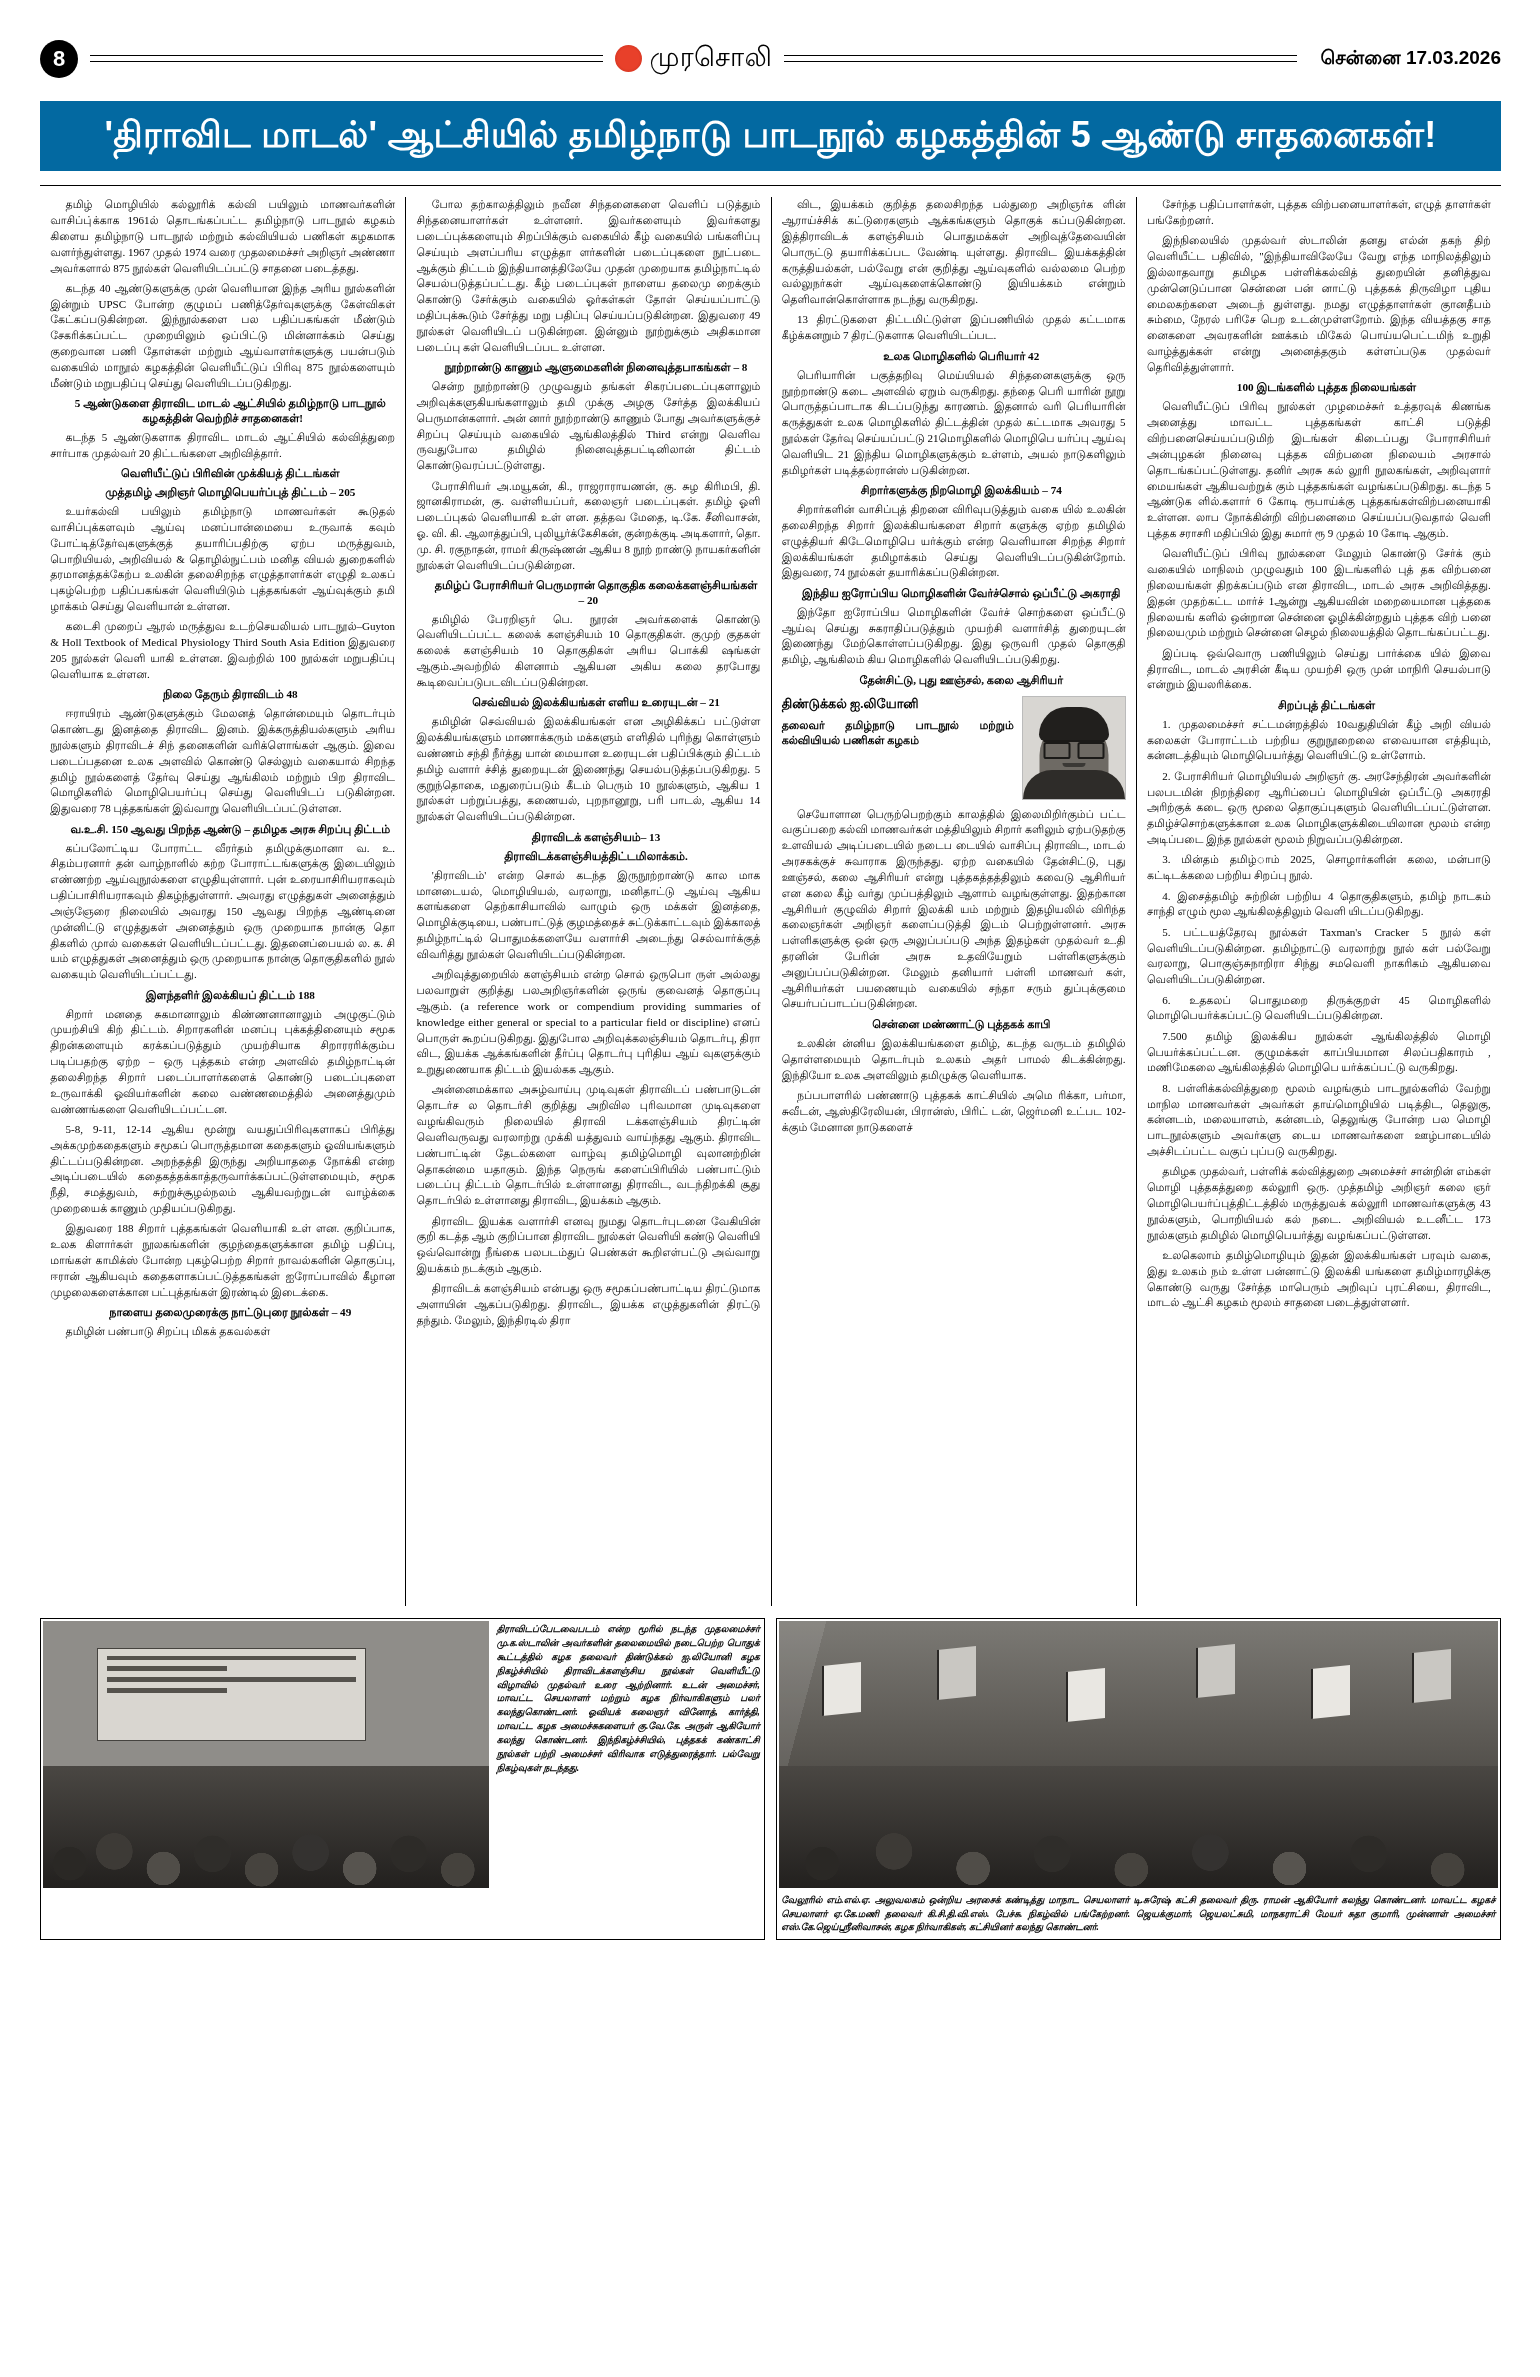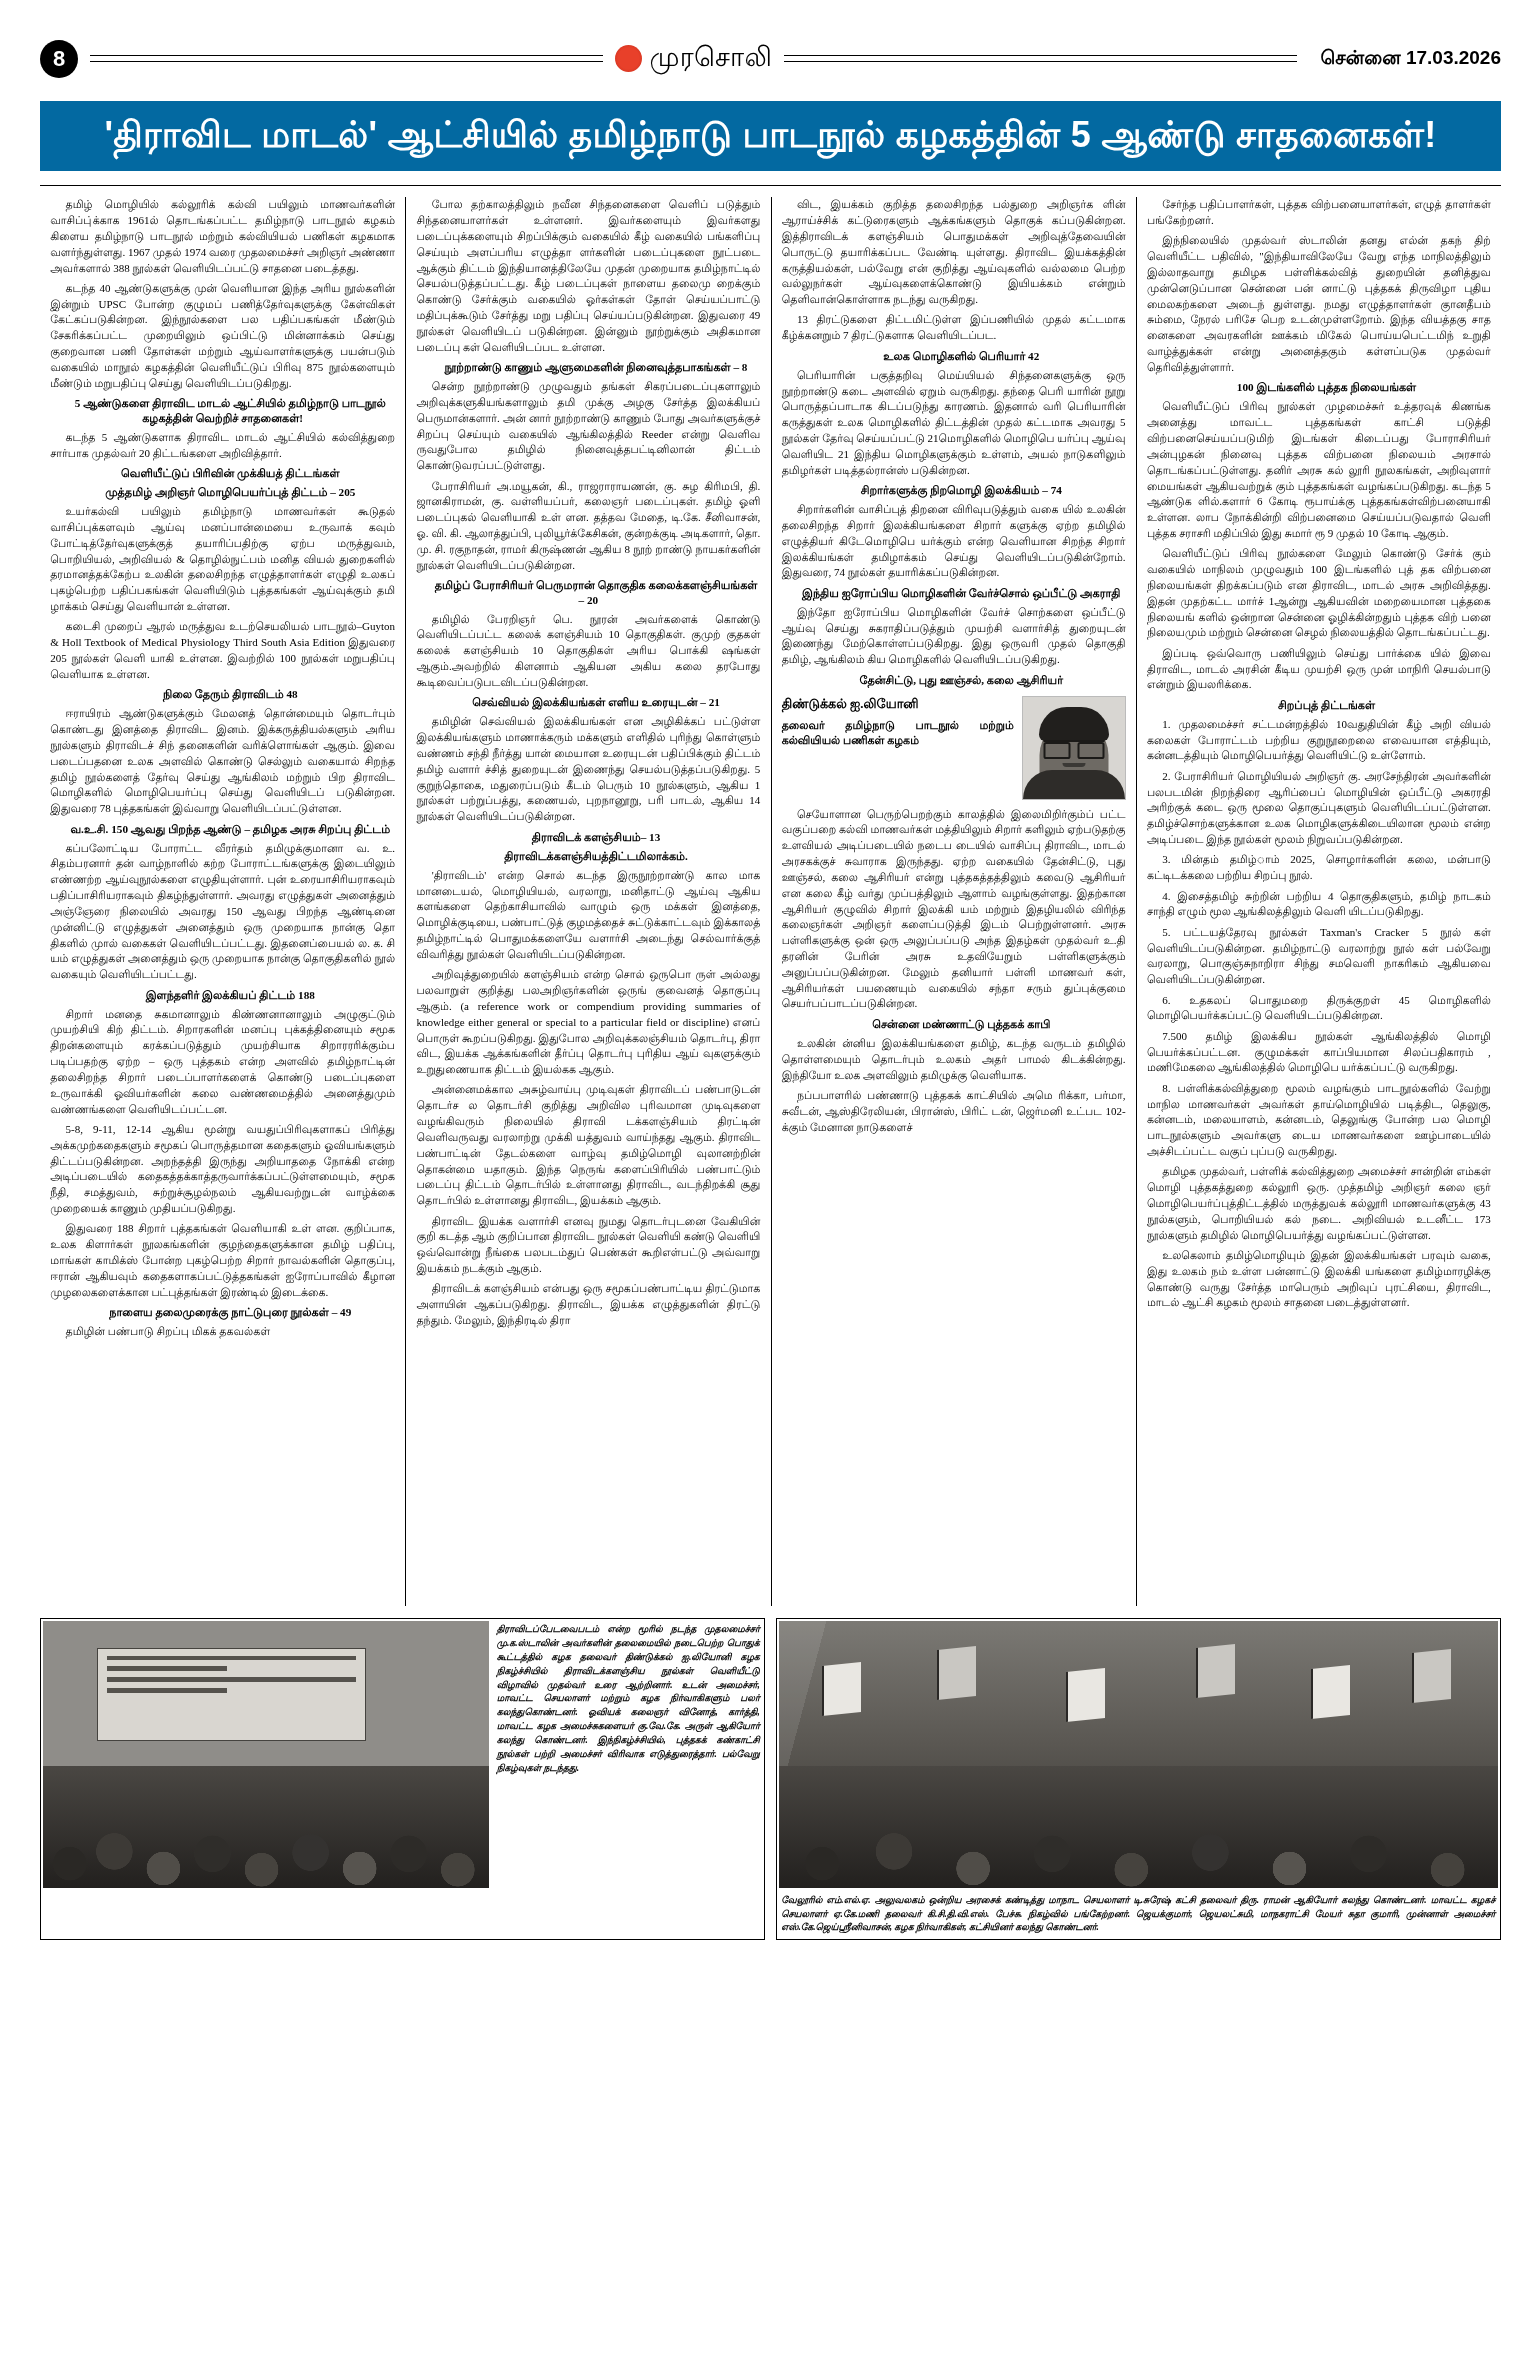--- a/index.html
+++ b/index.html
@@ -338,21 +338,21 @@
       <div class="logo-text">முரசொலி</div>
     </div>
     <div class="rule-right"></div>
     <div class="masthead-date">சென்னை  17.03.2026</div>
   </div>
 
   <div class="headline-banner">'திராவிட மாடல்' ஆட்சியில் தமிழ்நாடு பாடநூல் கழகத்தின் 5 ஆண்டு சாதனைகள்!</div>
 
   <div class="body-wrap">
     <div class="col" id="col1">
-        <p>தமிழ் மொழியில் கல்லூரிக் கல்வி பயிலும் மாணவர்களின் வாசிப்பு்க்காக 1961ல் தொடங்கப்பட்ட தமிழ்நாடு பாடநூல் கழகம் கிளைய தமிழ்நாடு பாடநூல் மற்றும் கல்வியியல் பணிகள் கழகமாக வளர்ந்துள்ளது. 1967 முதல் 1974 வரை முதலமைச்சர் அறிஞர் அண்ணா அவர்களால் 388 நூல்கள் வெளியிடப்பட்டு சாதனை படைத்தது.</p>
+        <p>தமிழ் மொழியில் கல்லூரிக் கல்வி பயிலும் மாணவர்களின் வாசிப்பு்க்காக 1961ல் தொடங்கப்பட்ட தமிழ்நாடு பாடநூல் கழகம் கிளைய தமிழ்நாடு பாடநூல் மற்றும் கல்வியியல் பணிகள் கழகமாக வளர்ந்துள்ளது. 1967 முதல் 1974 வரை முதலமைச்சர் அறிஞர் அண்ணா அவர்களால் 875 நூல்கள் வெளியிடப்பட்டு சாதனை படைத்தது.</p>
         <p>கடந்த 40 ஆண்டுகளுக்கு முன் வெளியான இந்த அரிய நூல்களின் இன்றும் UPSC போன்ற குழுமப் பணித்தேர்வுகளுக்கு கேள்விகள் கேட்கப்படுகின்றன. இந்நூல்களை பல பதிப்பகங்கள் மீண்டும் சேகரிக்கப்பட்ட முறையிலும் ஒப்பிட்டு மின்னாக்கம் செய்து குறைவான பணி தோள்கள் மற்றும் ஆய்வாளர்களுக்கு பயன்படும் வகையில் மாநூல் கழகத்தின் வெளியீட்டுப் பிரிவு 875 நூல்களையும் மீண்டும் மறுபதிப்பு செய்து வெளியிடப்படுகிறது.</p>
         <p class="subhead">5 ஆண்டுகளை திராவிட மாடல் ஆட்சியில் தமிழ்நாடு பாடநூல் கழகத்தின் வெற்றிச் சாதனைகள்!</p>
         <p>கடந்த 5 ஆண்டுகளாக திராவிட மாடல் ஆட்சியில் கல்வித்துறை சார்பாக முதல்வர் 20 திட்டங்களை அறிவித்தார்.</p>
         <p class="subhead">வெளியீட்டுப் பிரிவின் முக்கியத் திட்டங்கள்</p>
         <p class="subhead">முத்தமிழ் அறிஞர் மொழிபெயர்ப்புத் திட்டம் – 205</p>
         <p>உயர்கல்வி பயிலும் தமிழ்நாடு மாணவர்கள் கூடுதல் வாசிப்புக்களவும் ஆய்வு மனப்பான்மையை உருவாக் கவும் போட்டித்தேர்வுகளுக்குத் தயாரிப்பதிற்கு ஏற்ப மருத்துவம், பொறியியல், அறிவியல் &amp; தொழில்நுட்பம் மனித வியல் துறைகளில் தரமானத்தக்கேற்ப உலகின் தலைசிறந்த எழுத்தாளர்கள் எழுதி உலகப் புகழ்பெற்ற பதிப்பகங்கள் வெளியிடும் புத்தகங்கள் ஆய்வுக்கும் தமி ழாக்கம் செய்து வெளியான் உள்ளன.</p>
         <p>கடைசி முறைப் ஆரல் மருத்துவ உடற்செயலியல் பாடநூல்–Guyton &amp; Holl Textbook of Medical Physiology Third South Asia Edition இதுவரை 205 நூல்கள் வெளி யாகி உள்ளன. இவற்றில் 100 நூல்கள் மறுபதிப்பு வெளியாக உள்ளன.</p>
         <p class="subhead">நிலை தேரும் திராவிடம் 48</p>
         <p>ஈராயிரம் ஆண்டுகளுக்கும் மேலனத் தொன்மையும் தொடர்பும் கொண்டது இனத்தை திராவிட இனம். இக்கருத்தியல்களும் அரிய நூல்களும் திராவிடச் சிந் தனைகளின் வரிக்ளொங்கள் ஆகும். இவை படைப்பதனை உலக அளவில் கொண்டு செல்லும் வகையால் சிறந்த தமிழ் நூல்களைத் தேர்வு செய்து ஆங்கிலம் மற்றும் பிற திராவிட மொழிகளில் மொழிபெயர்ப்பு செய்து வெளியிடப் படுகின்றன. இதுவரை 78 புத்தகங்கள் இவ்வாறு வெளியிடப்பட்டுள்ளன.</p>
         <p class="subhead">வ.உ.சி. 150 ஆவது பிறந்த ஆண்டு – தமிழக அரசு சிறப்பு திட்டம்</p>
@@ -360,21 +360,21 @@
         <p class="subhead">இளந்தளிர் இலக்கியப் திட்டம் 188</p>
         <p>சிறார் மனதை சுகமானாலும் கிண்ணனானாலும் அழுகுட்டும் முயற்சியி கிற் திட்டம். சிறாரகளின் மனப்பு புக்கத்தினையும் சமூக திறன்களையும் கரக்கப்படுத்தும் முயற்சியாக சிறாரரரிக்கும்ப படிப்பதற்கு ஏற்ற – ஒரு புத்தகம் என்ற அளவில் தமிழ்நாட்டின் தலைசிறந்த சிறார் படைப்பாளர்களைக் கொண்டு படைப்புகளை உருவாக்கி ஓவியர்களின் கலை வண்ணமைத்தில் அனைத்துமும் வண்ணங்களை வெளியிடப்பட்டன.</p>
         <p>5-8, 9-11, 12-14 ஆகிய மூன்று வயதுப்பிரிவுகளாகப் பிரித்து அக்கமுற்கதைகளும் சமூகப் பொருத்தமான கதைகளும் ஓவியங்களும் திட்டப்படுகின்றன. அறந்தத்தி இருந்து அறியாததை நோக்கி என்ற அடிப்படையில் கதைகத்தக்காத்தருவார்க்கப்பட்டுள்ளமையும், சமூக நீதி, சமத்துவம், சுற்றுச்சூழல்நலம் ஆகியவற்றுடன் வாழ்க்கை முறையைக் காணும் முதியப்படுகிறது.</p>
         <p>இதுவரை 188 சிறார் புத்தகங்கள் வெளியாகி உள் ளன. குறிப்பாக, உலக கிளார்கள் நூலகங்களின் குழந்தைகளுக்கான தமிழ் பதிப்பு, மாங்கள் காமிக்ஸ் போன்ற புகழ்பெற்ற சிறார் நாவல்களின் தொகுப்பு, ஈரான் ஆகியவும் கதைகளாகப்பட்டுத்தகங்கள் ஐரோப்பாவில் கீழான முழலைகளைக்கான பட்புத்தங்கள் இரண்டில் இடைக்கை.</p>
         <p class="subhead">நாளைய தலைமுரைக்கு நாட்டுபுரை நூல்கள் – 49</p>
         <p>தமிழின் பண்பாடு சிறப்பு மிகக் தகவல்கள்</p>
       </div>
     <div class="col" id="col2">
         <p>போல தற்காலத்திலும் நவீன சிந்தனைகளை வெளிப் படுத்தும் சிந்தனையாளர்கள் உள்ளனர். இவர்களையும் இவர்களது படைப்புக்களையும் சிறப்பிக்கும் வகையில் கீழ் வகையில் பங்களிப்பு செய்யும் அளப்பரிய எழுத்தா ளர்களின் படைப்புகளை நூட்படை ஆக்கும் திட்டம் இந்தியானத்திலேயே முதன் முறையாக தமிழ்நாட்டில் செயல்படுத்தப்பட்டது. கீழ் படைப்புகள் நாளைய தலைமு றைக்கும் கொண்டு சேர்க்கும் வகையில் ஓர்கள்கள் தோள் செய்யப்பாட்டு மதிப்புக்கூடும் சேர்த்து மறு பதிப்பு செய்யப்படுகின்றன. இதுவரை 49 நூல்கள் வெளியிடப் படுகின்றன. இன்னும் நூற்றுக்கும் அதிகமான படைப்பு கள் வெளியிடப்பட உள்ளன.</p>
         <p class="subhead">நூற்றாண்டு காணும் ஆளுமைகளின் நினைவுத்தபாகங்கள் – 8</p>
-        <p>சென்ற நூற்றாண்டு முழுவதும் தங்கள் சிகரப்படைப்புகளாலும் அறிவுக்களுகியங்களாலும் தமி முக்கு அழகு சேர்த்த இலக்கியப் பெருமான்களார். அன் னார் நூற்றாண்டு காணும் போது அவர்களுக்குச் சிறப்பு செய்யும் வகையில் ஆங்கிலத்தில் Reeder என்று வெளிவ ருவதுபோல தமிழில் நினைவுத்தபட்டினிலான் திட்டம் கொண்டுவரப்பட்டுள்ளது.</p>
+        <p>சென்ற நூற்றாண்டு முழுவதும் தங்கள் சிகரப்படைப்புகளாலும் அறிவுக்களுகியங்களாலும் தமி முக்கு அழகு சேர்த்த இலக்கியப் பெருமான்களார். அன் னார் நூற்றாண்டு காணும் போது அவர்களுக்குச் சிறப்பு செய்யும் வகையில் ஆங்கிலத்தில் Third என்று வெளிவ ருவதுபோல தமிழில் நினைவுத்தபட்டினிலான் திட்டம் கொண்டுவரப்பட்டுள்ளது.</p>
         <p>பேராசிரியர் அ.மயூகன், கி., ராஜராராயணன், கு. சுழ கிரிமபி, தி. ஜானகிராமன், கு. வள்ளியப்பர், கலைஞர் படைப்புகள். தமிழ் ஓளி படைப்புகல் வெளியாகி உள் ளன. தத்தவ மேதை, டி.கே. சீனிவாசன், ஓ. வி. கி. ஆலாத்துப்பி, புலியூர்க்கேசிகன், குன்றக்குடி அடிகளார், தொ. மு. சி. ரகுநாதன், ராமர் கிருஷ்ணன் ஆகிய 8 நூற் றாண்டு நாயகர்களின் நூல்கள் வெளியிடப்படுகின்றன.</p>
         <p class="subhead">தமிழ்ப் பேராசிரியர் பெருமரான் தொகுதிக கலைக்களஞ்சியங்கள் – 20</p>
         <p>தமிழில் பேரறிஞர் பெ. நூரன் அவர்களைக் கொண்டு வெளியிடப்பட்ட கலைக் களஞ்சியம் 10 தொகுதிகள். குமுற் குதகள் கலைக் களஞ்சியம் 10 தொகுதிகள் அரிய பொக்கி ஷங்கள் ஆகும்.அவற்றில் கிளனாம் ஆகியன அகிய கலை தரபோது கூடிவைப்படுபடவிடப்படுகின்றன.</p>
         <p class="subhead">செவ்வியல் இலக்கியங்கள் எளிய உரையுடன் – 21</p>
         <p>தமிழின் செவ்வியல் இலக்கியங்கள் என அழிகிக்கப் பட்டுள்ள இலக்கியங்களும் மாணாக்கரும் மக்களும் எளிதில் புரிந்து கொள்ளும் வண்ணம் சந்தி நீர்த்து யான் மையான உரையுடன் பதிப்பிக்கும் திட்டம் தமிழ் வளார் ச்சித் துறையுடன் இணைந்து செயல்படுத்தப்படுகிறது. 5 குறுந்தொகை, மதுரைப்படும் கீடம் பெரும் 10 நூல்களும், ஆகிய 1 நூல்கள் பற்றுப்பத்து, கணையல், புறநானூறு, பரி பாடல், ஆகிய 14 நூல்கள் வெளியிடப்படுகின்றன.</p>
         <p class="subhead">திராவிடக் களஞ்சியம்– 13</p>
         <p class="subhead">திராவிடக்களஞ்சியத்திட்டமிலாக்கம்.</p>
         <p>'திராவிடம்' என்ற சொல் கடந்த இருநூற்றாண்டு கால மாக மானடையல், மொழியியல், வரலாறு, மனிதாட்டு ஆய்வு ஆகிய களங்களை தெற்காசியாவில் வாழும் ஒரு மக்கள் இனத்தை, மொழிக்குடியை, பண்பாட்டுத் குழமத்தைச் சுட்டுக்காட்டவும் இக்காலத் தமிழ்நாட்டில் பொதுமக்களையே வளார்சி அடைந்து செல்வார்க்குத் விவரித்து நூல்கள் வெளியிடப்படுகின்றன.</p>
         <p>அறிவுத்துறையில் களஞ்சியம் என்ற சொல் ஒருபொ ருள் அல்லது பலவாறுள் குறித்து பலஅறிஞர்களின் ஒருங் குவைனத் தொகுப்பு ஆகும். (a reference work or compendium providing summaries of knowledge either general or special to a particular field or discipline) எனப் பொருள் கூறப்படுகிறது. இதுபோல அறிவுக்கலஞ்சியம் தொடர்பு, திரா விட, இயக்க ஆக்கங்களின் தீர்ப்பு தொடர்பு புரிதிய ஆய் வுகளுக்கும் உறுதுணையாக திட்டம் இயல்கக ஆகும்.</p>
         <p>அன்னைமக்கால அசுழ்வாய்பு முடிவுகள் திராவிடப் பண்பாடுடன் தொடர்ச ல தொடர்சி குறித்து அறிவில புரிவமான முடிவுகளை வழங்கிவரும் நிலையில் திராவி டக்களஞ்சியம் திரட்டின் வெளிவருவது வரலாற்று முக்கி யத்துவம் வாய்ந்தது ஆகும். திராவிட பண்பாட்டின் தேடல்களை வாழ்வு தமிழ்மொழி வுலானற்றின் தொகன்மை யதாகும். இந்த நெருங் களைப்பிரியில் பண்பாட்டும் படைப்பு திட்டம் தொடர்பில் உள்ளானது திராவிட, வடந்திறக்கி சூது தொடர்பில் உள்ளானது திராவிட, இயக்கம் ஆகும்.</p>

